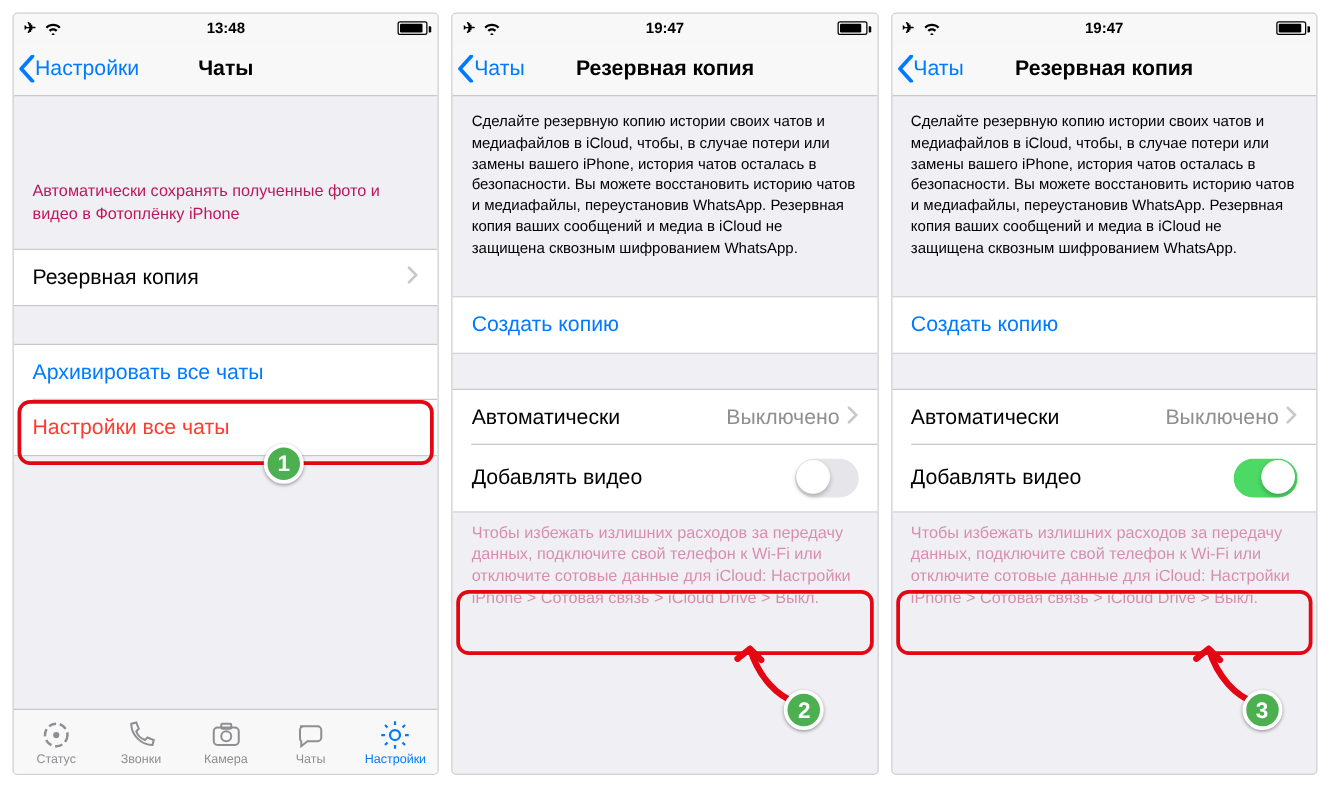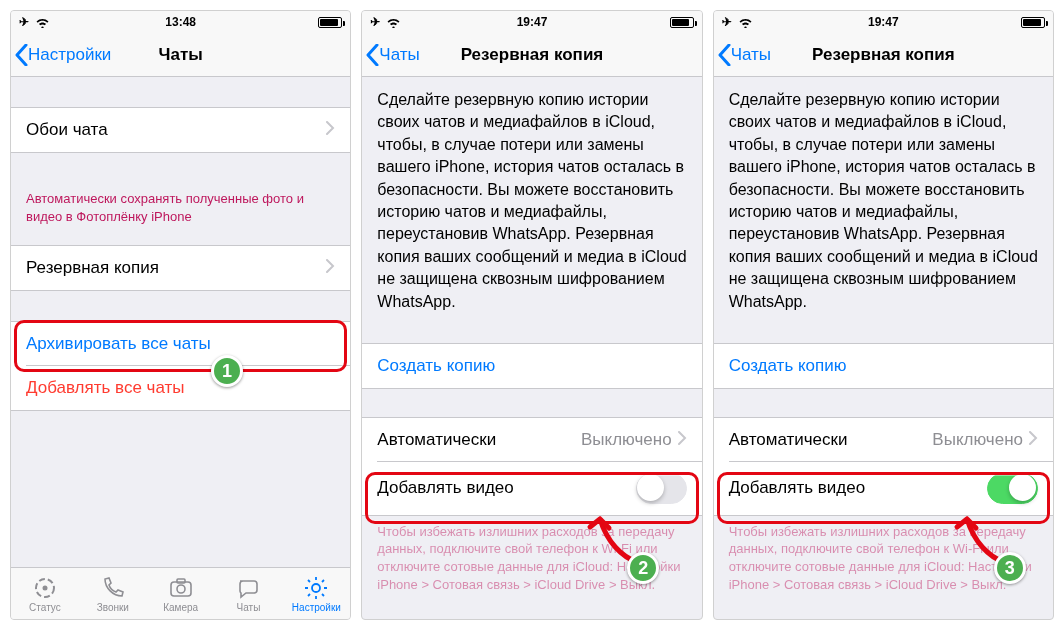--- a/index.html
+++ b/index.html
@@ -30,21 +30,21 @@
   .row + .row { border-top:1px solid #c8c8cc; margin-left:0; }
   .row + .row::before{ content:""; position:absolute; top:-1px; left:15px; right:0; height:1px; background:#c8c8cc;}
   .row + .row{ border-top:none;}
   .row .label { flex:1; }
   .row .value { color:#8e8e93; margin-right:6px;}
   .row.link .label{ color:#007aff;}
   .row.danger .label{ color:#ff3b30;}
   .chevron { color:#c7c7cc; }
   .chev-svg{ width:9px; height:14px;}
   .footer-text{ padding:7px 15px 0 15px; font-size:13px; color:#be185d; line-height:1.35;}
-  .header-text{ padding:12px 15px 10px 15px; font-size:16px; color:#000; line-height:1.4;}
+  .header-text{ padding:12px 15px 10px 15px; font-size:12px; color:#000; line-height:1.4;}
   
   .toggle{ width:51px; height:31px; border-radius:16px; background:#e5e5ea; position:relative; transition:background .2s; border:1.5px solid #e5e5ea;}
   .toggle .knob{ position:absolute; width:27px; height:27px; background:#fff; border-radius:50%; top:0.25px; left:0.5px; box-shadow:0 2px 4px rgba(0,0,0,.25);}
   .toggle.on{ background:#4cd964; border-color:#4cd964;}
   .toggle.on .knob{ left:auto; right:0.5px;}
   
   .tabbar{ height:52px; background:#f8f8f8; border-top:1px solid #c8c8cc; display:flex;justify-content:space-between;}
   .tab{ flex:1; display:flex; flex-direction:column; align-items:center; justify-content:center; gap:1px; font-size:10px; color:#8e8e93;}
   .tab.active{ color:#007aff;}
   .tab svg{ width:26px; height:26px;}
@@ -72,46 +72,38 @@
     <div class="back">
       <svg viewBox="0 0 13 22">
           <path d="M11 1L2 11l9 10" stroke="#007aff" stroke-width="3" fill="none" stroke-linecap="round" stroke-linejoin="round"></path>
         </svg>
       <span>Настройки</span>
     </div>
     <div class="title">Чаты</div>
   </div>
   <div class="content">
     <div class="group-gap"></div>
-    <div class="list">
-      <div class="row">
-        <span class="label">Обои чата</span>
-        <span class="chevron"><svg class="chev-svg" viewBox="0 0 9 14">
-              <path d="M1 1l6 6-6 6" stroke="#c7c7cc" stroke-width="2" fill="none" stroke-linecap="round"></path>
-            </svg></span>
-      </div>
-    </div>
     <div class="group-gap"></div>
     <div class="footer-text">Автоматически сохранять полученные фото и видео в Фотоплёнку iPhone</div>
     <div class="group-gap" style="height:20px"></div>
     <div class="list">
       <div class="row">
         <span class="label">Резервная копия</span>
         <span class="chevron"><svg class="chev-svg" viewBox="0 0 9 14">
               <path d="M1 1l6 6-6 6" stroke="#c7c7cc" stroke-width="2" fill="none" stroke-linecap="round"></path>
             </svg></span>
       </div>
     </div>
     <div class="group-gap"></div>
     <div class="list">
       <div class="row link">
           <span class="label">Архивировать все чаты</span>
         </div>
       <div class="row danger">
-          <span class="label">Добавлять все чаты</span>
+          <span class="label">Настройки все чаты</span>
         </div>
     </div>
 
     <div class="hl" style="top:243px; left:3px; right:3px; height:52px;"></div>
     <div class="badge" style="top:278px; left:200px;">1</div>
   </div>
   <div class="tabbar">
     <div class="tab">
       <svg viewBox="0 0 26 26">
           <circle cx="13" cy="13" r="9" stroke="#8e8e93" stroke-width="2" fill="none" stroke-dasharray="6 3"></circle>

